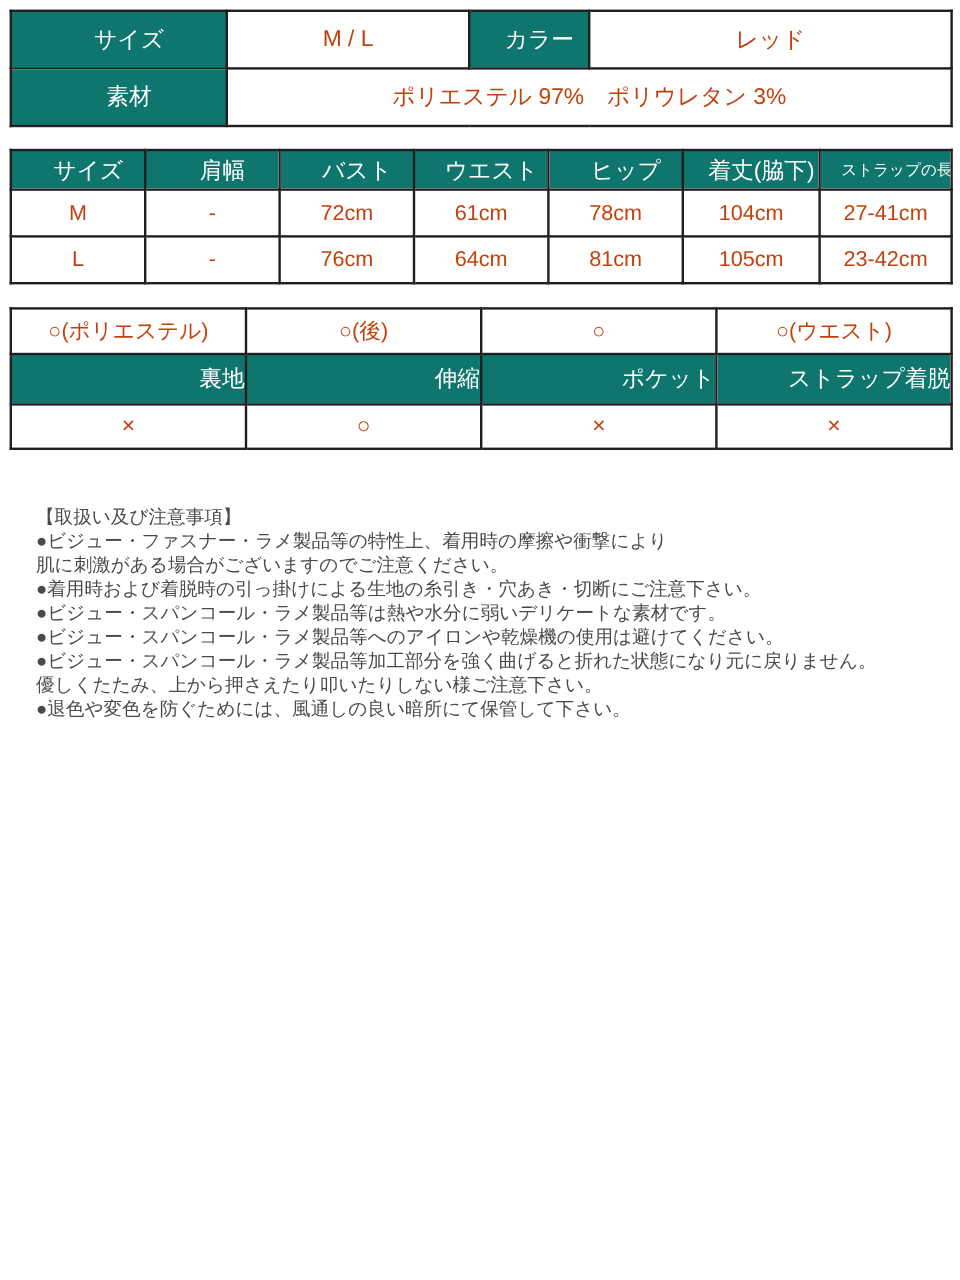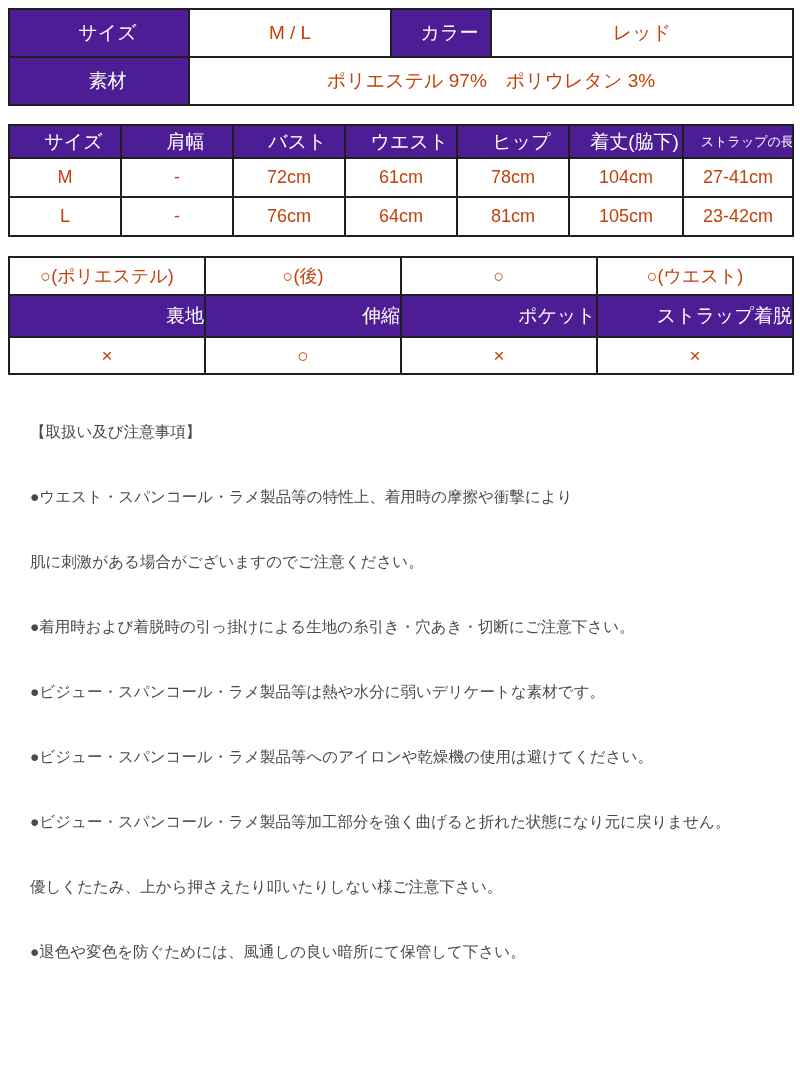--- a/index.html
+++ b/index.html
@@ -28,21 +28,21 @@
     border: 2px solid #1f1f1f;
     text-align: center;
     vertical-align: middle;
     color: #c2410c;
     font-size: 19px;
     padding: 0;
     overflow: hidden;
     white-space: nowrap;
   }
   td.hdr {
-    background: #4c1d95;
+    background: #0f766e;
     color: #ffffff;
     padding-left: 17px;
   }
   .t1 { margin-bottom: 18px; }
   .t1 td { height: 48px; }
   .t2 { margin-bottom: 19px; }
   .t2 tr.hrow td { height: 33px; }
   .t2 tr.drow td { height: 39px; font-size: 18px; }
   .t2 td.small-hdr { font-size: 13px; }
   .t3 tr.hrow1 td { height: 32px; }
@@ -50,21 +50,20 @@
   .t3 tr.hrow2 td { height: 42px; text-align: right; }
   .t3 tr.vrow2 td { height: 37px; font-size: 19px; }
   .notes {
     margin: 47px 10px 0 22px;
     color: #4a4a4a;
     font-size: 15.5px;
     line-height: 20px;
   }
   .notes .line {
     white-space: nowrap;
-    margin-top: 45px;
   }
 </style>
 </head>
 <body>
 
 <div class="page">
 
   <table class="t1">
     <colgroup>
       <col style="width:180px">
@@ -151,21 +150,21 @@
       <td>×</td>
       <td>○</td>
       <td>×</td>
       <td>×</td>
     </tr>
   </tbody>
     </table>
 
   <div class="notes">
     <div class="line">【取扱い及び注意事項】</div>
-    <div class="line">●ウエスト・スパンコール・ラメ製品等の特性上、着用時の摩擦や衝撃により</div>
+    <div class="line">●ビジュー・ファスナー・ラメ製品等の特性上、着用時の摩擦や衝撃により</div>
     <div class="line">肌に刺激がある場合がございますのでご注意ください。</div>
     <div class="line">●着用時および着脱時の引っ掛けによる生地の糸引き・穴あき・切断にご注意下さい。</div>
     <div class="line">●ビジュー・スパンコール・ラメ製品等は熱や水分に弱いデリケートな素材です。</div>
     <div class="line">●ビジュー・スパンコール・ラメ製品等へのアイロンや乾燥機の使用は避けてください。</div>
     <div class="line">●ビジュー・スパンコール・ラメ製品等加工部分を強く曲げると折れた状態になり元に戻りません。</div>
     <div class="line">優しくたたみ、上から押さえたり叩いたりしない様ご注意下さい。</div>
     <div class="line">●退色や変色を防ぐためには、風通しの良い暗所にて保管して下さい。</div>
   </div>
 
 </div>

